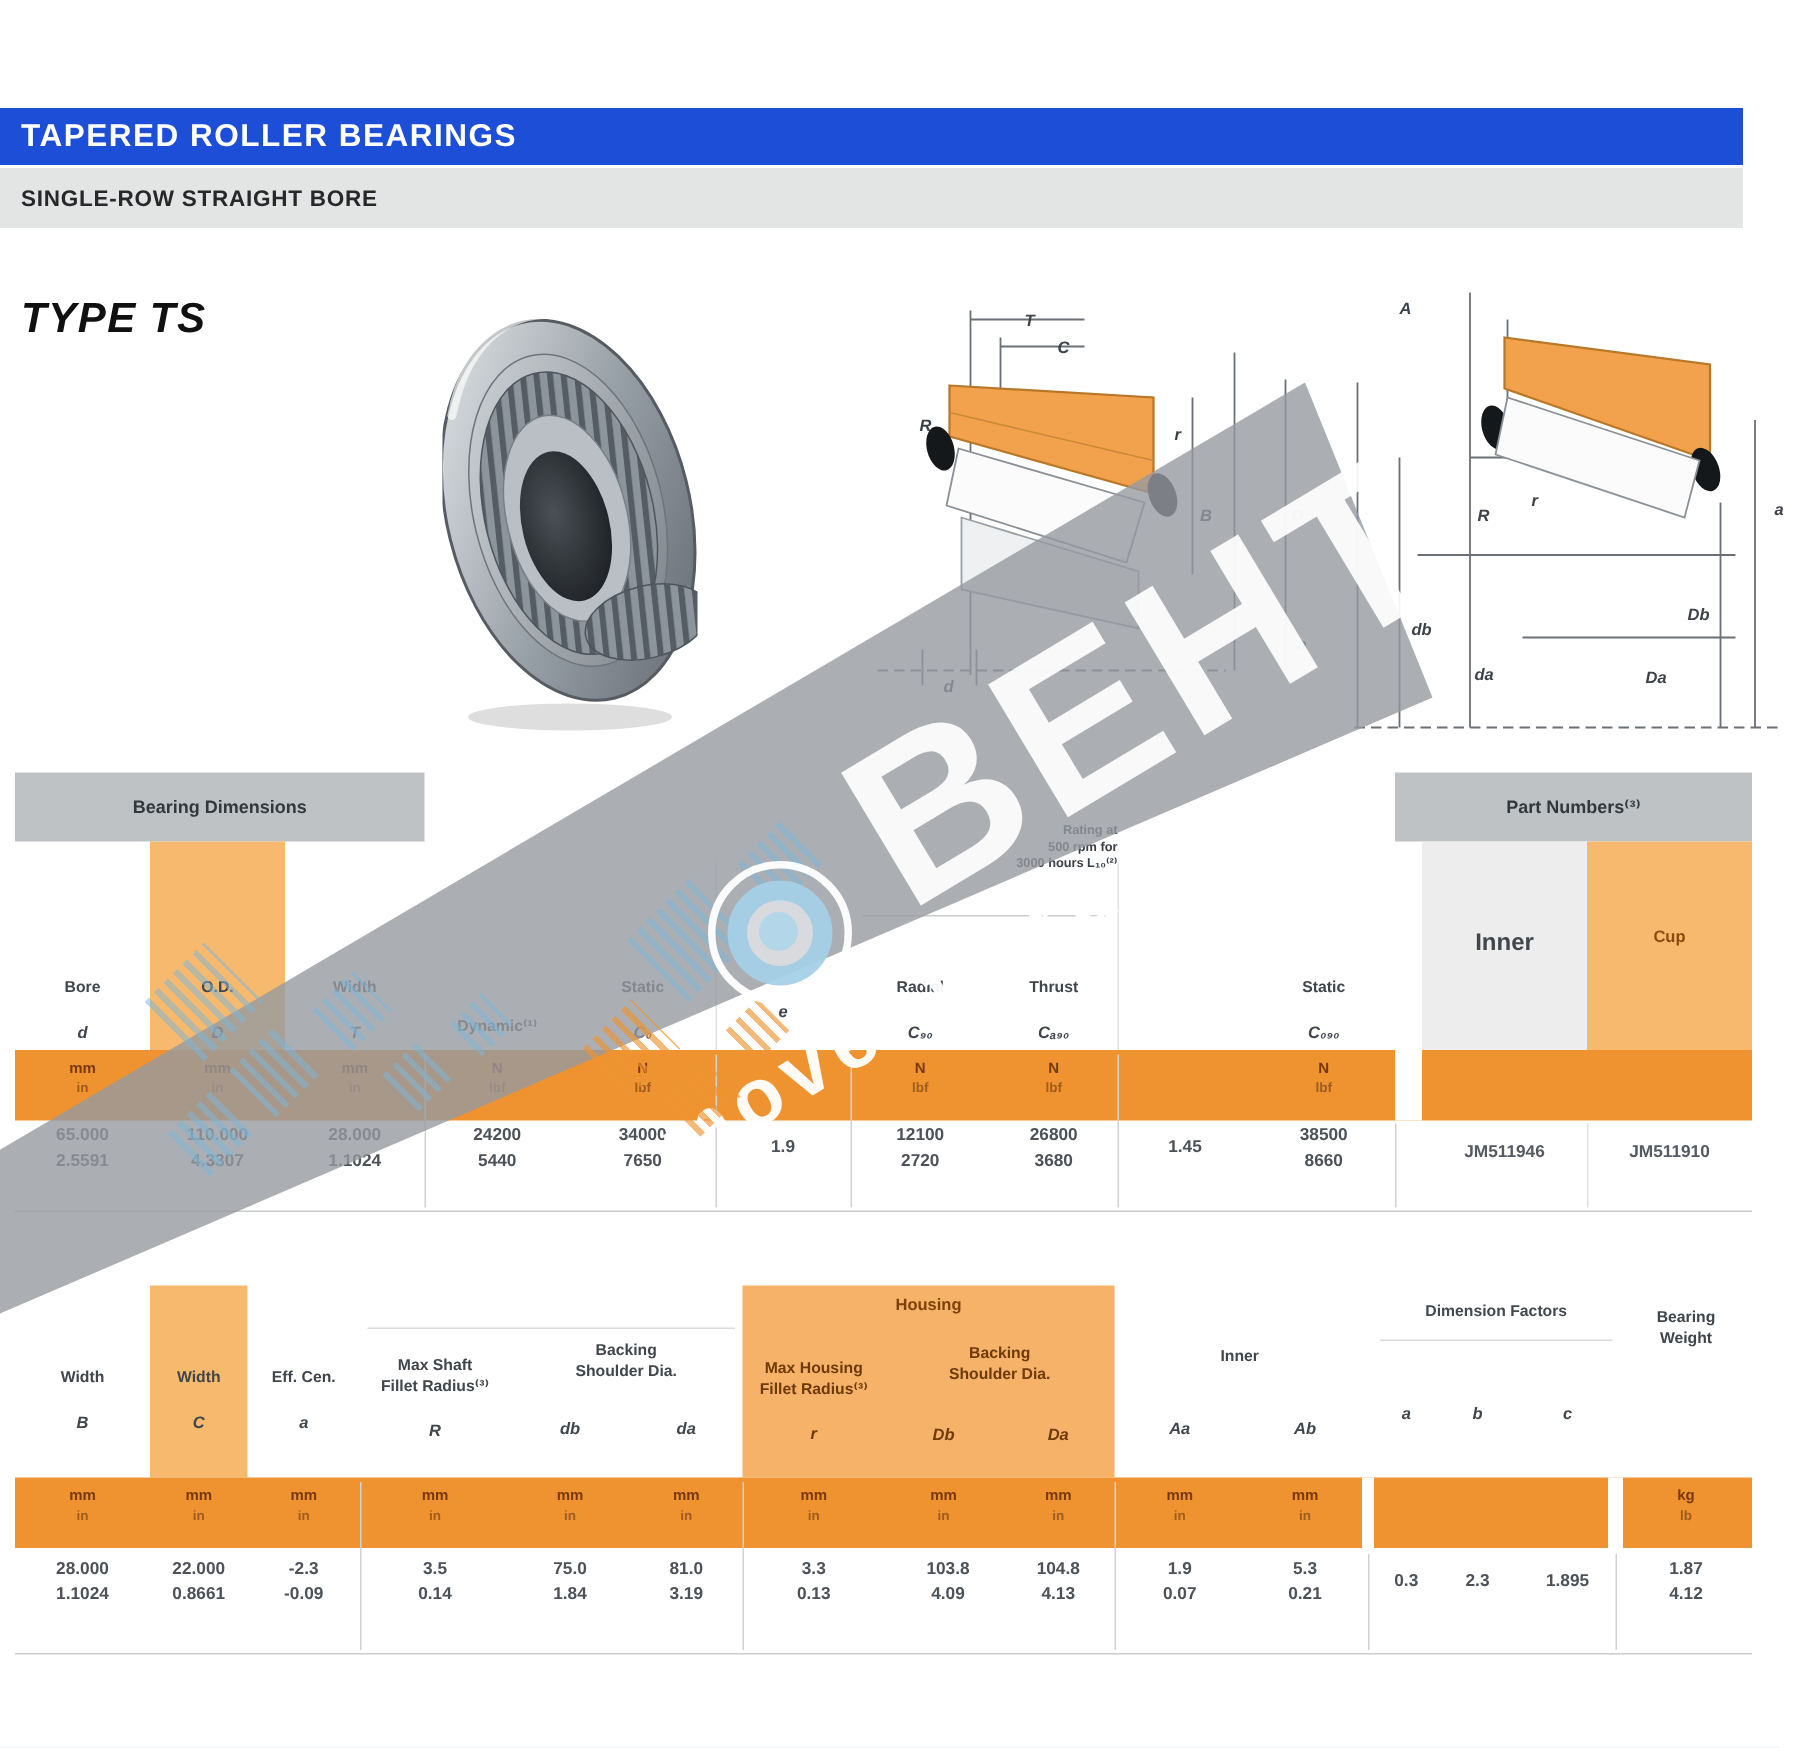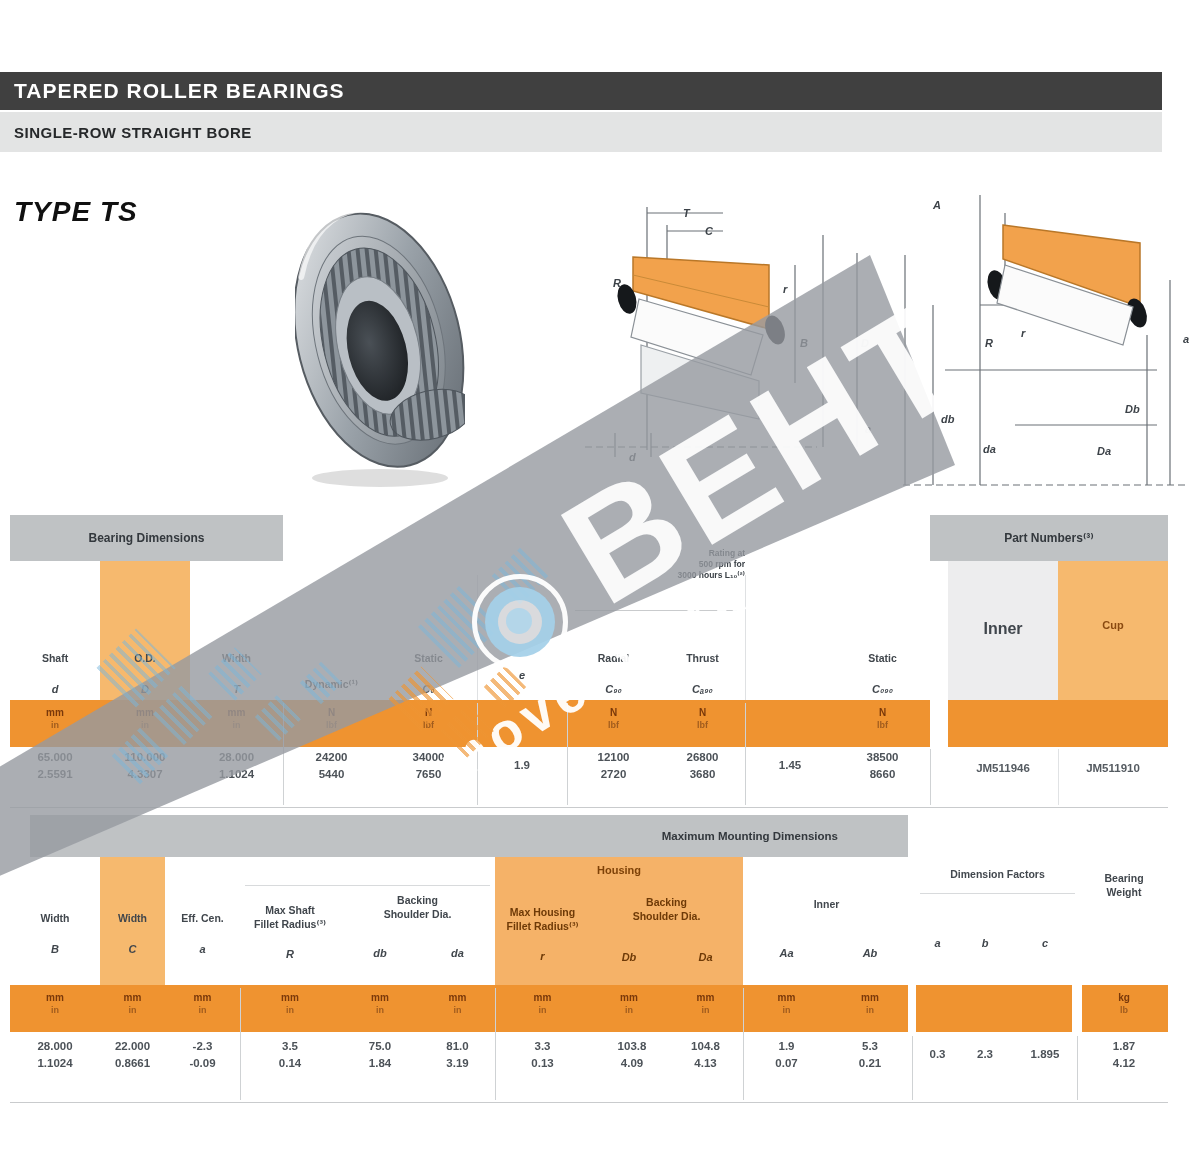--- a/index.html
+++ b/index.html
@@ -1,20 +1,20 @@
 <!DOCTYPE html>
 <html><head>
 <meta charset="utf-8">
 <style>
   html,body{margin:0;padding:0;background:#fff;}
   #page{position:relative;width:1200px;height:1165px;background:#ffffff;
         font-family:"Liberation Sans","DejaVu Sans",sans-serif;overflow:hidden;}
   .abs{position:absolute;}
   
-  .topbar{left:0;top:72px;width:1162px;height:38px;background:#404040;color:#fff;
+  .topbar{left:0;top:72px;width:1162px;height:38px;background:#1d4ed8;color:#fff;
           display:flex;align-items:center;padding-left:14px;box-sizing:border-box;
           font-weight:bold;font-size:21px;letter-spacing:1px;}
   .substrip{left:0;top:112px;width:1162px;height:40px;background:#e3e4e4;color:#26282a;
             display:flex;align-items:center;padding-left:14px;box-sizing:border-box;
             font-weight:bold;font-size:15px;letter-spacing:.5px;}
   .typets{left:14px;top:196px;font-size:28px;font-weight:bold;font-style:italic;color:#101010;letter-spacing:1px;}
   
   .gband{background:#bfc2c4;color:#33383d;font-weight:bold;font-size:12px;
          display:flex;align-items:center;justify-content:center;}
   .ocell{background:#f6b96e;}
@@ -162,21 +162,21 @@
   <div class="abs ocell" style="left:100px;top:561px;width:90px;height:139px"></div>
   <div class="abs" style="left:948px;top:561px;width:110px;height:139px;background:#ededee"></div>
   <div class="abs ocell" style="left:1058px;top:561px;width:110px;height:139px"></div>
 
   <div class="abs note" style="left:567px;top:548px;width:178px">Rating at
 500 rpm for
 3000 hours L₁₀⁽²⁾</div>
   <div class="abs hsep" style="left:575px;top:610px;width:162px"></div>
 
   <div class="abs clab" style="left:10px;top:638px;width:90px">
-    <div>Shaft</div>
+    <div>Bore</div>
     <div class="sym">d</div>
   </div>
   <div class="abs clab" style="left:100px;top:638px;width:90px">
     <div>O.D.</div>
     <div class="sym">D</div>
   </div>
   <div class="abs clab" style="left:190px;top:638px;width:93px">
     <div>Width</div>
     <div class="sym">T</div>
   </div>
@@ -266,23 +266,20 @@
   <div class="abs dval" style="left:1058px;top:760px;width:110px;color:#555b61">JM511910</div>
 
   <div class="abs vsep" style="left:283px;top:703px;height:102px"></div>
   <div class="abs vsep" style="left:477px;top:703px;height:102px"></div>
   <div class="abs vsep" style="left:567px;top:703px;height:102px"></div>
   <div class="abs vsep" style="left:745px;top:703px;height:102px"></div>
   <div class="abs vsep" style="left:930px;top:749px;height:56px"></div>
   <div class="abs vsep" style="left:1058px;top:749px;height:56px;background:#e0e2e4"></div>
   <div class="abs hsep" style="left:10px;top:807px;width:1158px"></div>
 
-  <div class="abs gband" style="left:30px;top:815px;width:878px;height:42px;justify-content:flex-end;padding-right:70px;box-sizing:border-box;font-size:11.5px">
-    <span>Maximum Mounting Dimensions</span>
-  </div>
 
   <div class="abs ocell" style="left:100px;top:857px;width:65px;height:128px"></div>
   <div class="abs" style="left:495px;top:857px;width:248px;height:128px;background:#f5b268"></div>
 
   <div class="abs clab" style="left:10px;top:898px;width:90px">
     <div>Width</div>
     <div class="sym">B</div>
   </div>
   <div class="abs clab" style="left:100px;top:898px;width:65px">
     <div>Width</div>

